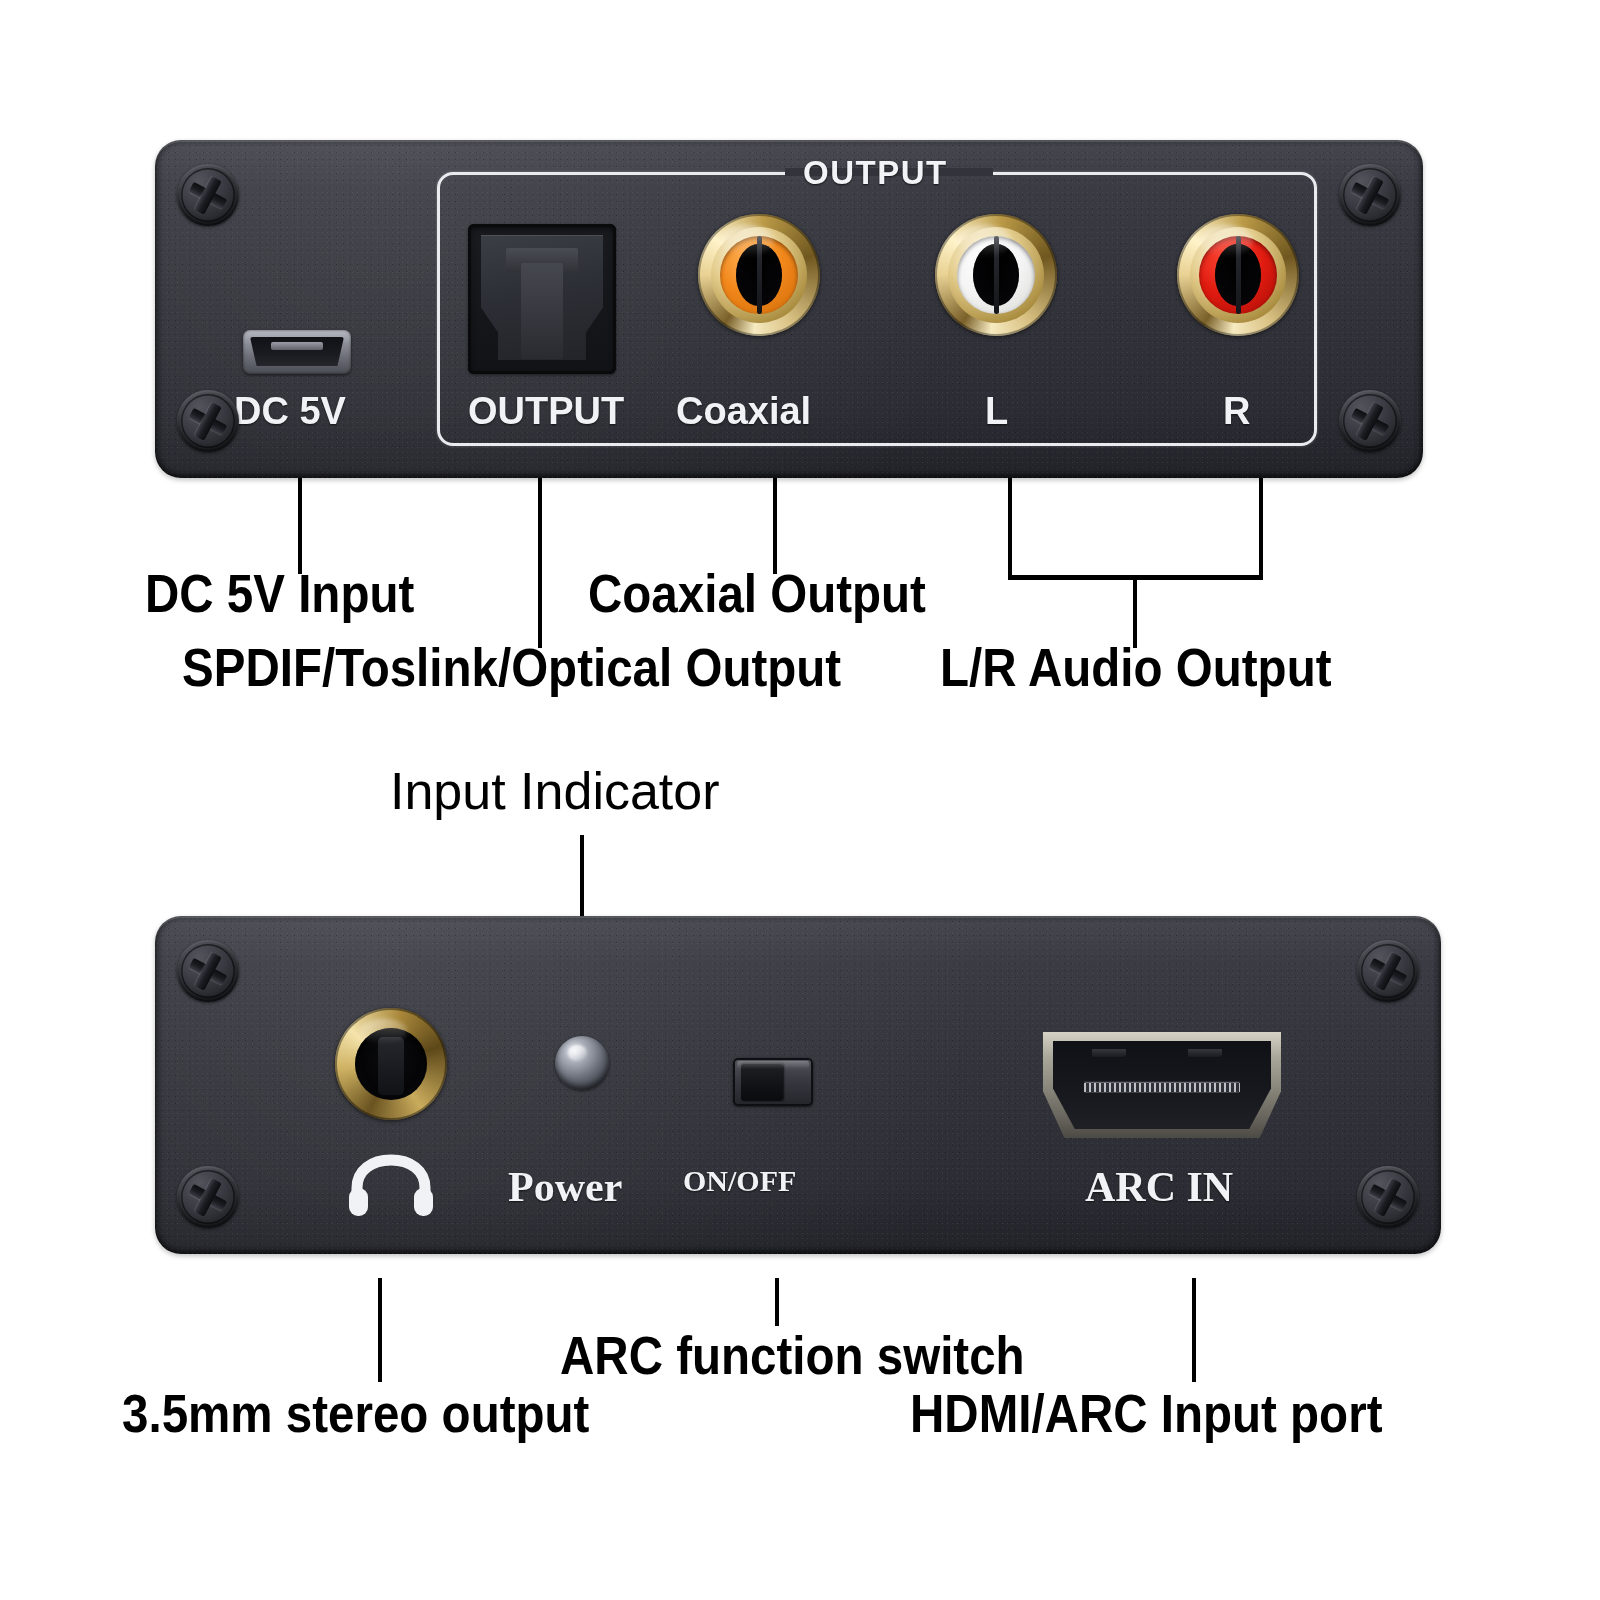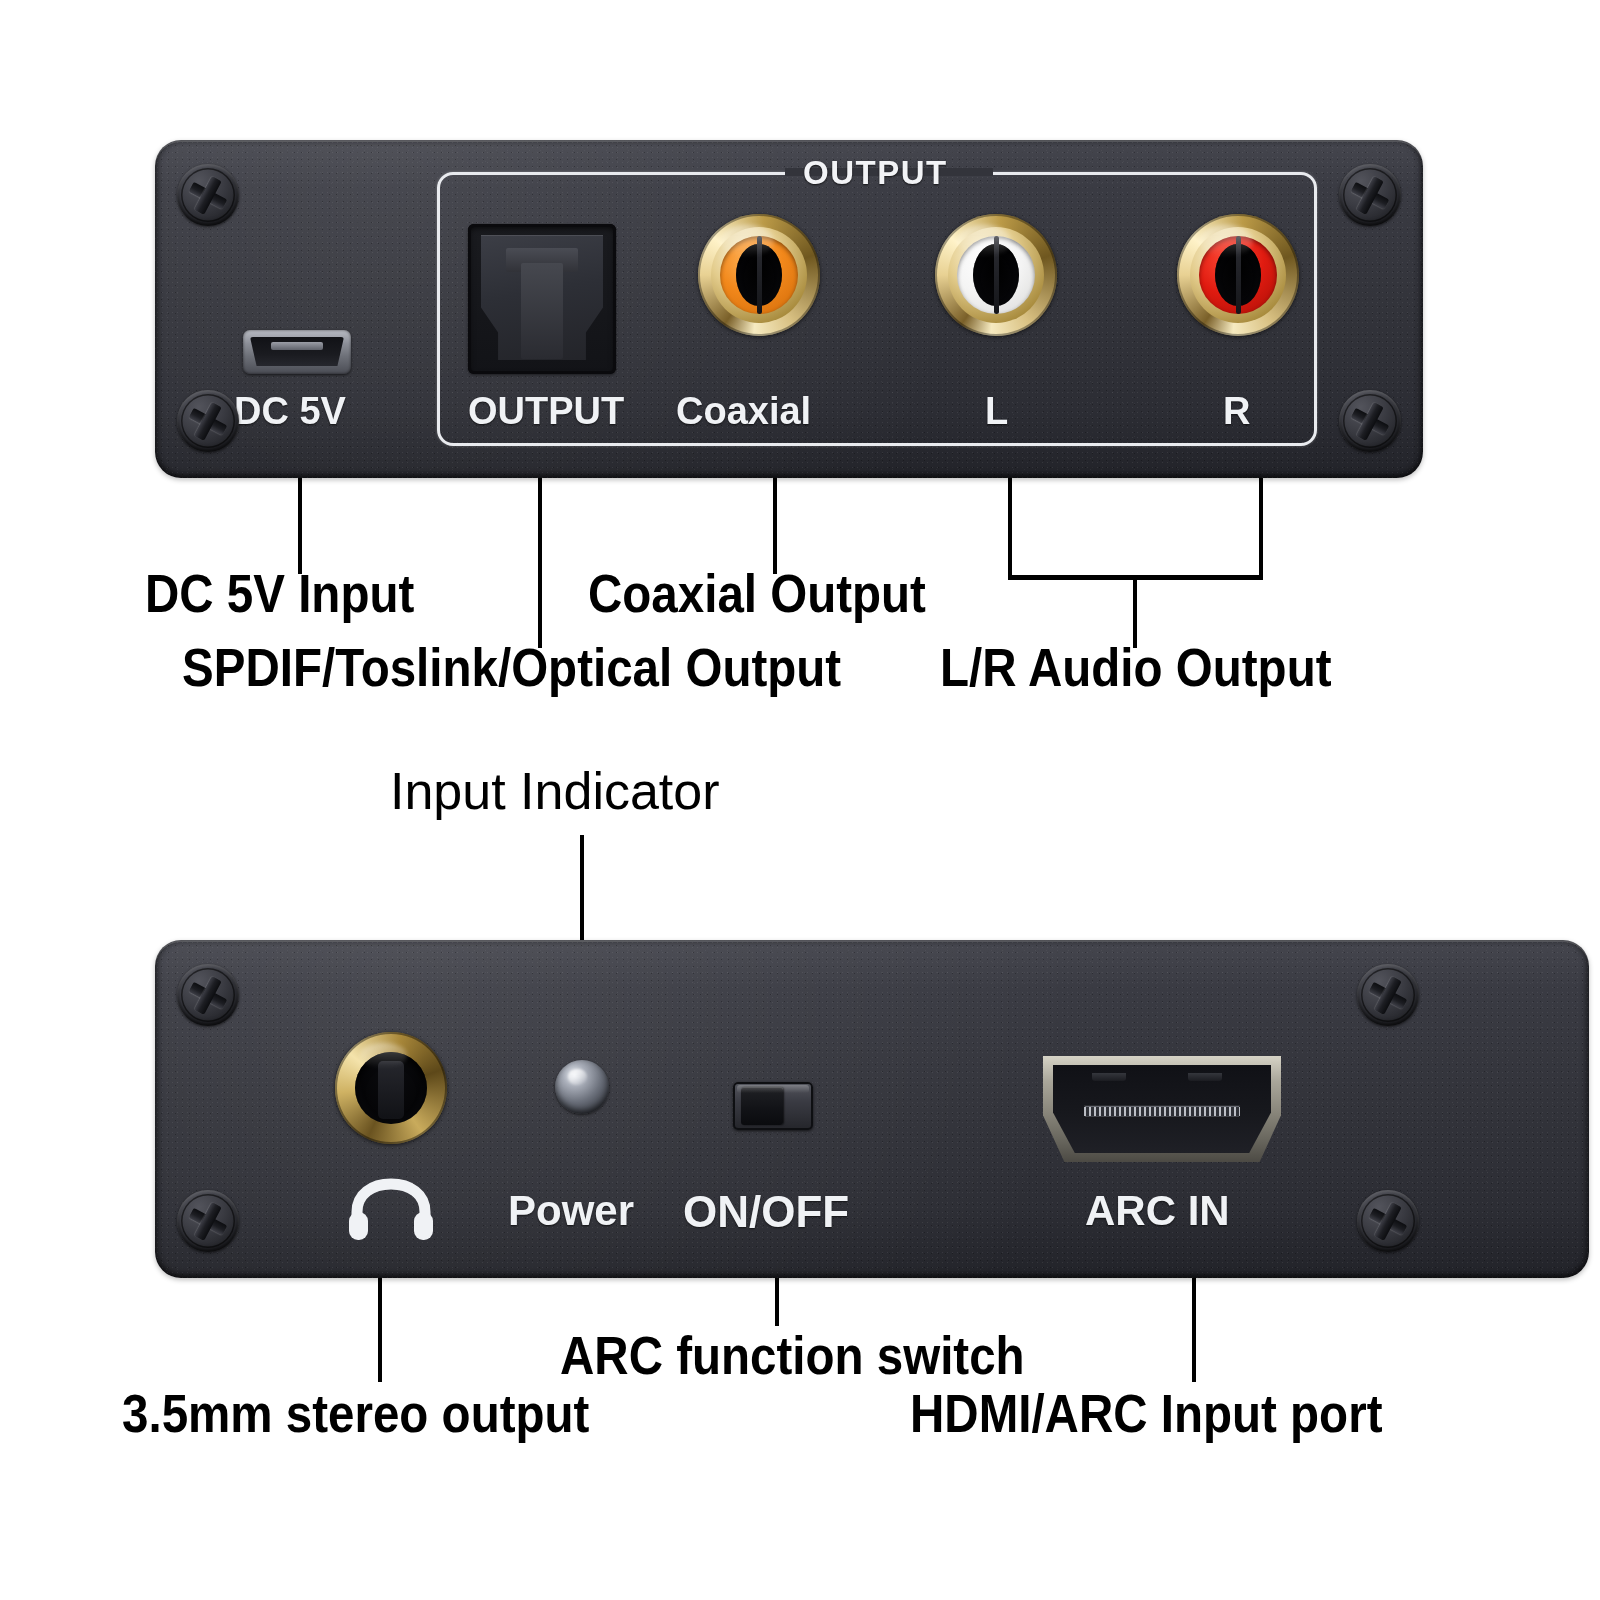--- a/index.html
+++ b/index.html
@@ -347,21 +347,21 @@
 
   <div class="callout" style="left:588px;top:566px;font-size:54px;transform-origin:left top;">Coaxial Output</div>
 
   <div class="callout" style="left:182px;top:640px;font-size:54px;transform-origin:left top;">SPDIF/Toslink/Optical Output</div>
 
   <div class="callout" style="left:940px;top:640px;font-size:54px;transform-origin:left top;">L/R Audio Output</div>
 
   <div class="callout plain" style="left:390px;top:765px;font-size:52px;transform-origin:left top;">Input Indicator</div>
   <div class="lead lead-v" style="left:580px;top:835px;height:108px;"></div>
 
-  <div class="device" style="left:155px;top:940px;width:1434px;height:338px;">
+  <div class="device" style="left:155px;top:916px;width:1286px;height:338px;font-family:Liberation Serif, serif;">
 
     <div class="screw" style="left:22px;top:24px;">
       <div class="rim"></div>
         <div class="slot"></div>
         <div class="slot2"></div>
     </div>
     <div class="screw" style="left:22px;top:250px;">
       <div class="rim"></div>
         <div class="slot"></div>
         <div class="slot2"></div>
@@ -394,21 +394,21 @@
 
     <div class="led" style="left:400px;top:120px;">
       <div class="hl"></div>
     </div>
     <div class="silk" style="left:353px;top:250px;font-size:42px;">Power</div>
 
     <div class="switch" style="left:578px;top:142px;">
       <div class="act"></div>
         <div class="gl"></div>
     </div>
-    <div class="silk" style="left:528px;top:250px;font-size:44px;">ON/OFF</div>
+    <div class="silk" style="left:528px;top:250px;font-size:30px;">ON/OFF</div>
 
     <div class="hdmi" style="left:888px;top:116px;">
       <div class="cav">
         <div class="nub" style="left:18%;"></div>
         <div class="nub" style="left:62%;"></div>
         <div class="bar">
             <div class="pins"></div>
           </div>
       </div>
     </div>

